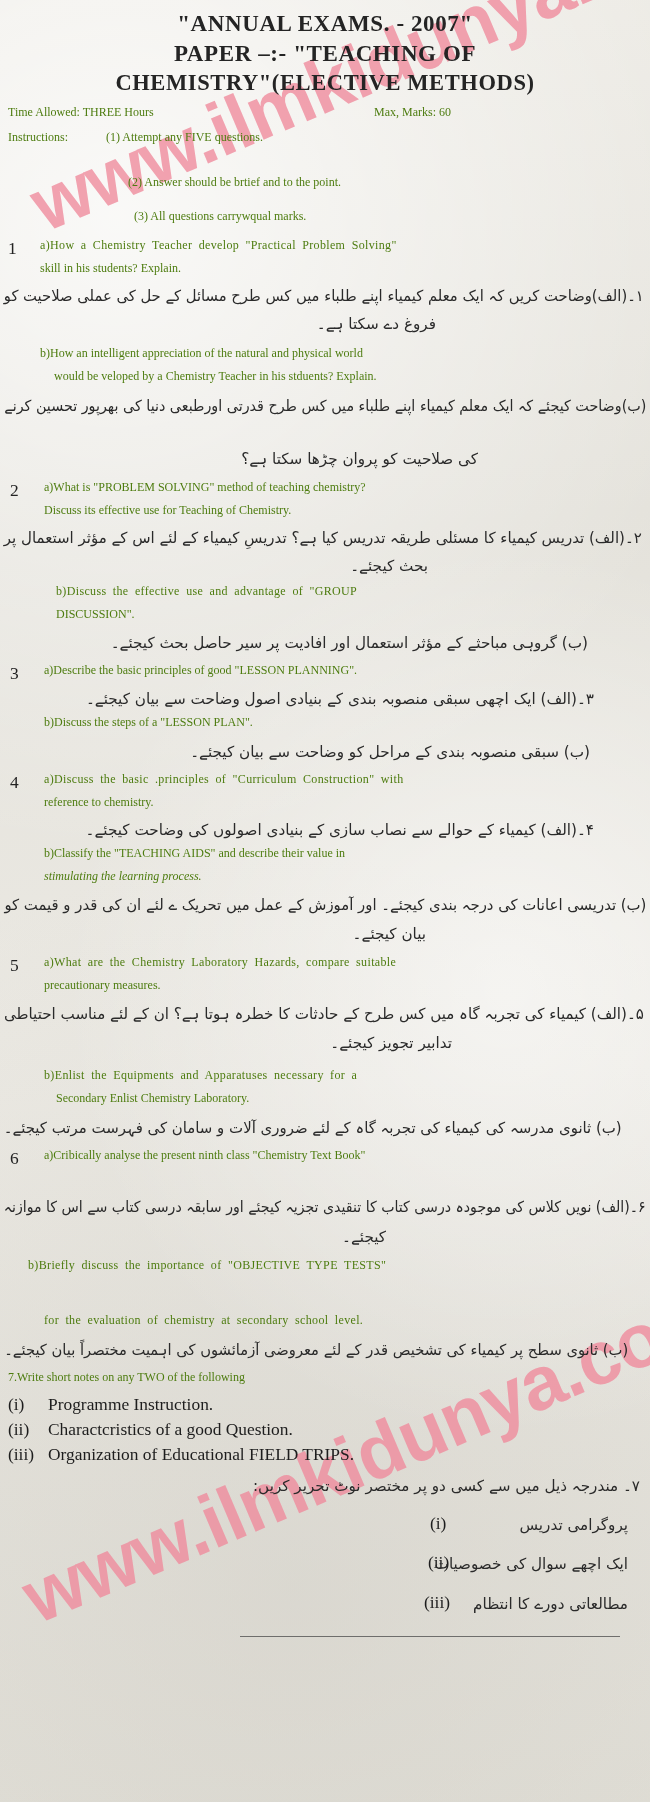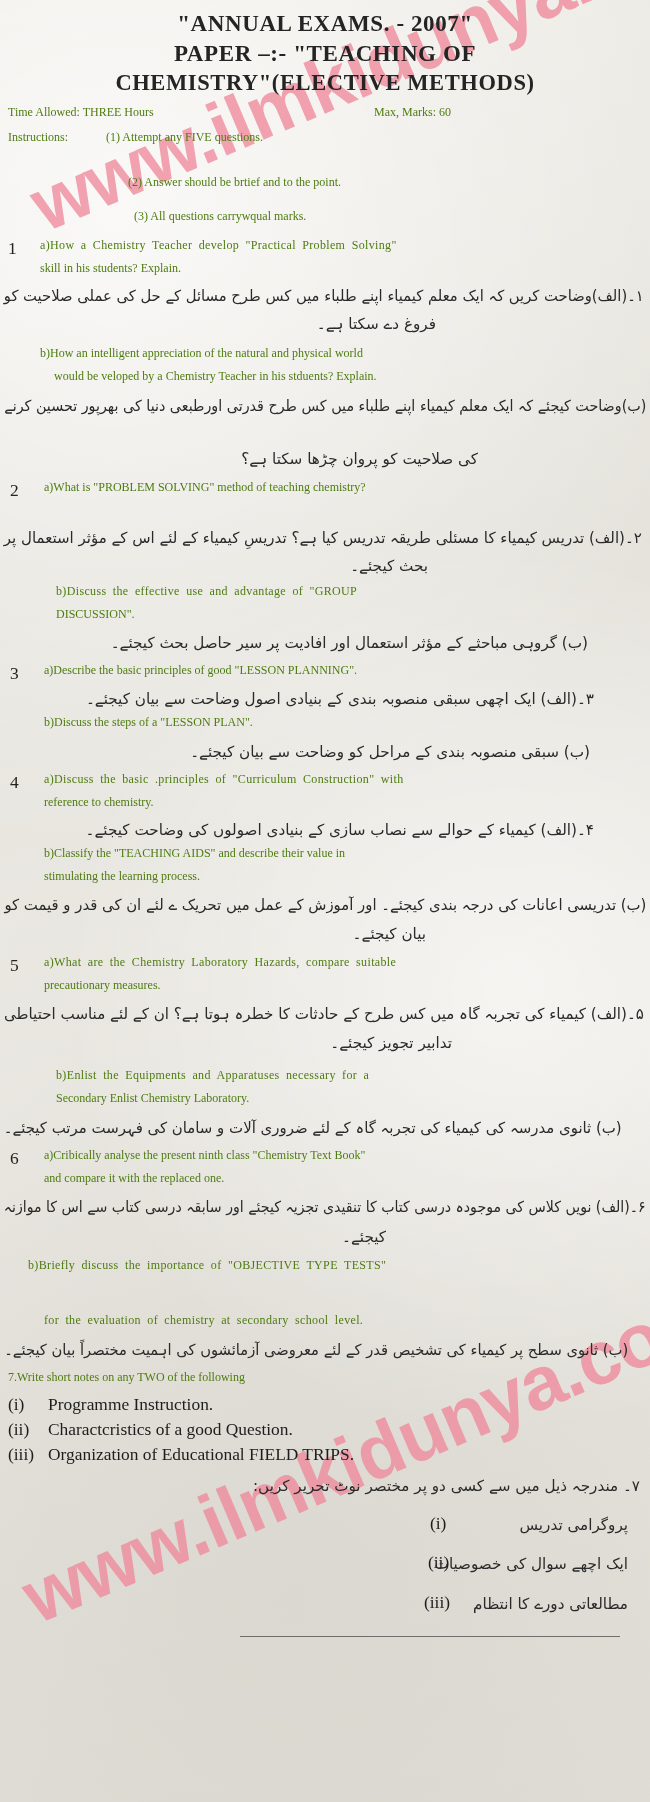--- a/index.html
+++ b/index.html
@@ -107,55 +107,55 @@
   <div class="ur" style="right: 6px; top: 284px; transform-origin: right top; transform: scaleX(0.9715);">۱۔(الف)وضاحت کریں کہ ایک معلم کیمیاء اپنے طلباء میں کس طرح مسائل کے حل کی عملی صلاحیت کو</div>
   <div class="ur" style="right:214px;top:312px;">فروغ دے سکتا ہے۔</div>
 
   <div class="en" style="left:40px;top:346px;">b)How an intelligent appreciation of the natural and physical world</div>
   <div class="en" style="left:54px;top:369px;">would be veloped by a Chemistry Teacher in his stduents? Explain.</div>
   <div class="ur" style="right: 4px; top: 394px; transform-origin: right top; transform: scaleX(0.9423);">(ب)وضاحت کیجئے کہ ایک معلم کیمیاء اپنے طلباء میں کس طرح قدرتی اورطبعی دنیا کی بھرپور تحسین کرنے</div>
   <div class="ur" style="right:172px;top:447px;">کی صلاحیت کو پروان چڑھا سکتا ہے؟</div>
 
   <div class="qn" style="left:10px;top:480px;">2</div>
   <div class="en" style="left:44px;top:480px;">a)What is "PROBLEM SOLVING" method of teaching chemistry?</div>
+  <div class="en" style="left:44px;top:503px;">Discuss its effective use for Teaching of Chemistry.</div>
   <div class="ur" style="right: 8px; top: 526px; transform-origin: right top; transform: scaleX(0.9879);">۲۔(الف) تدریس کیمیاء کا مسئلی طریقہ تدریس کیا ہے؟ تدریسِ کیمیاء کے لئے اس کے مؤثر استعمال پر</div>
   <div class="ur" style="right:222px;top:554px;">بحث کیجئے۔</div>
 
   <div class="en spaced" style="left:56px;top:584px;">b)Discuss the effective use and advantage of "GROUP</div>
   <div class="en" style="left:56px;top:607px;">DISCUSSION".</div>
   <div class="ur" style="right:62px;top:631px;">(ب) گروہی مباحثے کے مؤثر استعمال اور افادیت پر سیر حاصل بحث کیجئے۔</div>
 
   <div class="qn" style="left:10px;top:663px;">3</div>
   <div class="en" style="left:44px;top:663px;">a)Describe the basic principles of good "LESSON PLANNING".</div>
   <div class="ur" style="right:56px;top:687px;">۳۔(الف) ایک اچھی سبقی منصوبہ بندی کے بنیادی اصول وضاحت سے بیان کیجئے۔</div>
   <div class="en" style="left:44px;top:715px;">b)Discuss the steps of a "LESSON PLAN".</div>
   <div class="ur" style="right:60px;top:740px;">(ب) سبقی منصوبہ بندی کے مراحل کو وضاحت سے بیان کیجئے۔</div>
 
   <div class="qn" style="left:10px;top:772px;">4</div>
   <div class="en spaced" style="left:44px;top:772px;">a)Discuss the basic .principles of "Curriculum Construction" with</div>
   <div class="en" style="left:44px;top:795px;">reference to chemistry.</div>
   <div class="ur" style="right:56px;top:818px;">۴۔(الف) کیمیاء کے حوالے سے نصاب سازی کے بنیادی اصولوں کی وضاحت کیجئے۔</div>
   <div class="en" style="left:44px;top:846px;">b)Classify the "TEACHING AIDS" and describe their value in</div>
-  <div class="en" style="left:44px;top:869px;">stimulating the learning process.</div>
+  <div class="en" style="left:44px;top:869px;font-style:italic;">stimulating the learning process.</div>
   <div class="ur" style="right: 4px; top: 893px; transform-origin: right top; transform: scaleX(0.9781);">(ب) تدریسی اعانات کی درجہ بندی کیجئے۔ اور آموزش کے عمل میں تحریک ے لئے ان کی قدر و قیمت کو</div>
   <div class="ur" style="right:224px;top:922px;">بیان کیجئے۔</div>
 
   <div class="qn" style="left:10px;top:955px;">5</div>
   <div class="en spaced" style="left:44px;top:955px;">a)What are the Chemistry Laboratory Hazards, compare suitable</div>
   <div class="en" style="left:44px;top:978px;">precautionary measures.</div>
   <div class="ur" style="right: 6px; top: 1002px; transform-origin: right top; transform: scaleX(0.9939);">۵۔(الف) کیمیاء کی تجربہ گاہ میں کس طرح کے حادثات کا خطرہ ہوتا ہے؟ ان کے لئے مناسب احتیاطی</div>
   <div class="ur" style="right:198px;top:1031px;">تدابیر تجویز کیجئے۔</div>
 
-  <div class="en spaced" style="left:56px;top:1068px;">b)Enlist the Equipments and Apparatuses necessary for a</div>
+  <div class="en spaced" style="left:44px;top:1068px;">b)Enlist the Equipments and Apparatuses necessary for a</div>
   <div class="en" style="left:56px;top:1091px;">Secondary Enlist Chemistry Laboratory.</div>
   <div class="ur" style="right: 28px; top: 1116px; transform-origin: right top; transform: scaleX(0.983);">(ب) ثانوی مدرسہ کی کیمیاء کی تجربہ گاہ کے لئے ضروری آلات و سامان کی فہرست مرتب کیجئے۔</div>
 
   <div class="qn" style="left:10px;top:1148px;">6</div>
   <div class="en" style="left:44px;top:1148px;">a)Cribically analyse the present ninth class "Chemistry Text Book"</div>
-  <div class="en" style="left:44px;top:1171px;">and compare it with the replaced one.</div>
   <div class="ur" style="right: 4px; top: 1195px; transform-origin: right top; transform: scaleX(0.9309);">۶۔(الف) نویں کلاس کی موجودہ درسی کتاب کا تنقیدی تجزیہ کیجئے اور سابقہ درسی کتاب سے اس کا موازنہ</div>
   <div class="ur" style="right:264px;top:1225px;">کیجئے۔</div>
 
   <div class="en spaced" style="left:28px;top:1258px;">b)Briefly discuss the importance of "OBJECTIVE TYPE TESTS"</div>
   <div class="en spaced" style="left:44px;top:1313px;">for the evaluation of chemistry at secondary school  level.</div>
   <div class="ur" style="right: 22px; top: 1338px; transform-origin: right top; transform: scaleX(0.9686);">(ب) ثانوی سطح پر کیمیاء کی تشخیص قدر کے لئے معروضی آزمائشوں کی اہمیت مختصراً بیان کیجئے۔</div>
 
   <div class="en" style="left:8px;top:1370px;">7.Write short notes on any TWO of the following</div>
 
   <div class="li-num" style="left:8px;top:1394px;">(i)</div>

